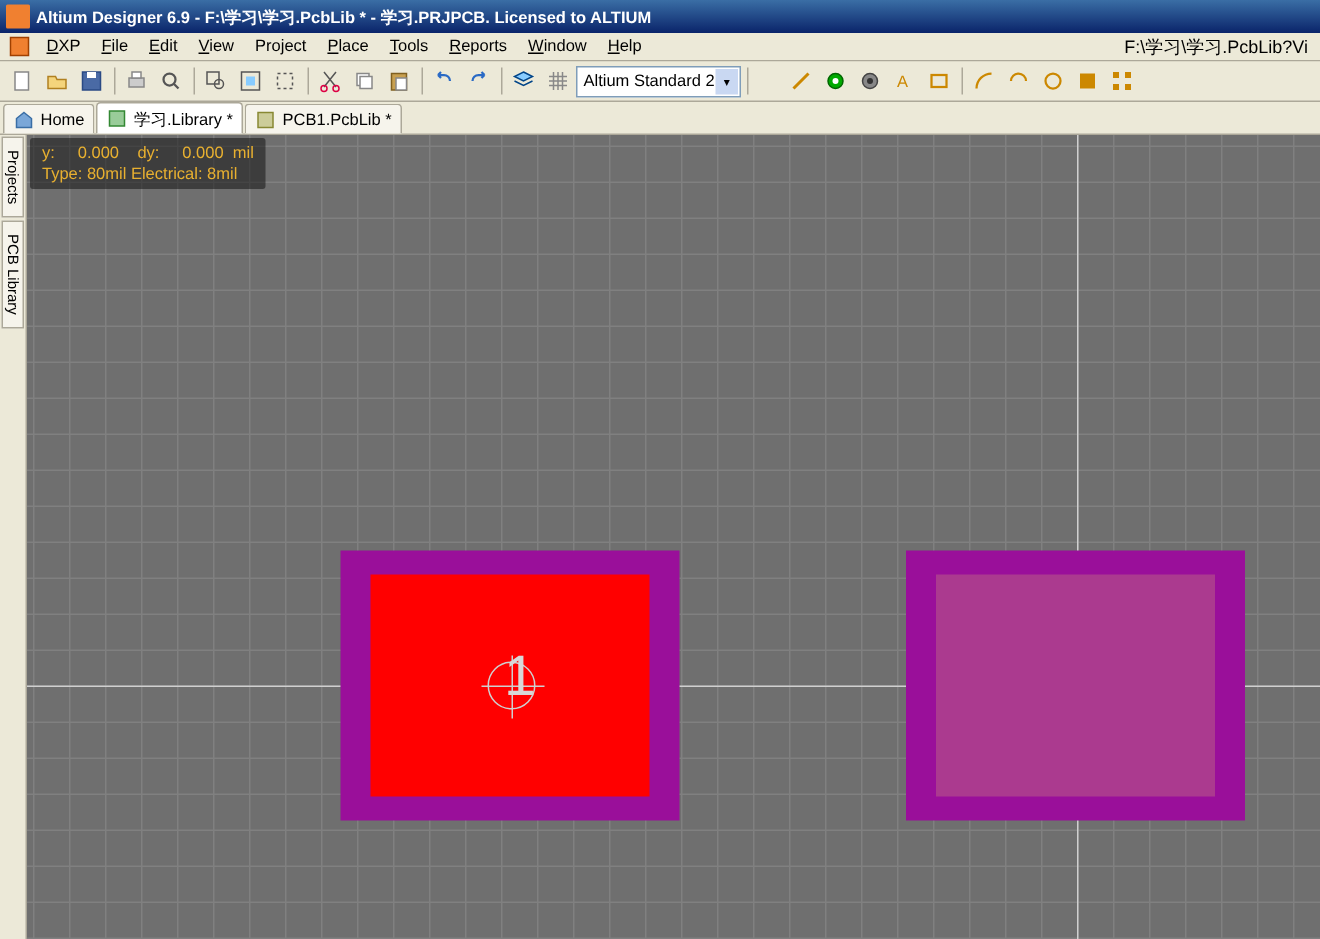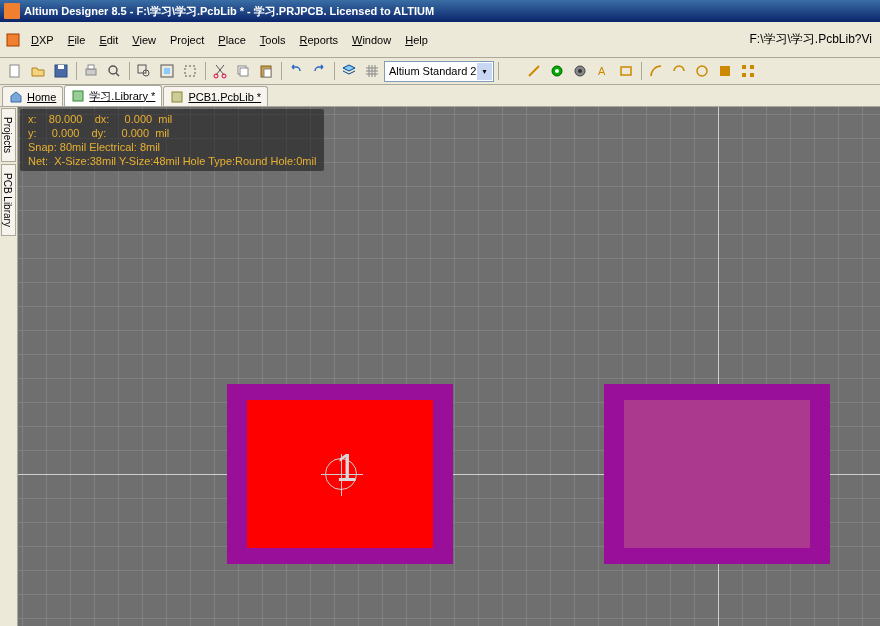--- a/index.html
+++ b/index.html
@@ -4,37 +4,37 @@
 <style>
 * { margin: 0; padding: 0; box-sizing: border-box; font-family: Tahoma, Arial, sans-serif; font-size: 11px; user-select: none; }
 body { width: 880px; height: 626px; background: #ece9d8; overflow: hidden; display: flex; flex-direction: column; }
 
 
 .titlebar { height: 22px; background: linear-gradient(#3a6ea5, #0a246a); color: #fff; display: flex; align-items: center; padding: 0 4px; font-weight: bold; }
 .titlebar .ico { width: 16px; height: 16px; background: #f08030; margin-right: 4px; border-radius: 1px; }
 .titlebar .ttl { font-size: 11px; }
 
 
-.menubar { height: 36px; background: #ece9d8; display: flex; align-items: center; padding: 0 2px; border-bottom: 1px solid #aca899; }
+.menubar { height: 19px; background: #ece9d8; display: flex; align-items: center; padding: 0 2px; border-bottom: 1px solid #aca899; }
 .menubar .dxp { width: 18px; height: 15px; margin: 0 2px; display: flex; align-items: center; justify-content: center; }
 .menubar .mitem { padding: 2px 7px; cursor: pointer; }
 .menubar .mitem u { text-decoration: underline; }
 .menubar .spacer { flex: 1; }
 .menubar .path { padding: 2px 6px; color: #000; font-size: 12px; }
 
 
 .toolbar { height: 27px; background: #ece9d8; display: flex; align-items: center; padding: 2px 4px; gap: 1px; border-bottom: 1px solid #aca899; }
 .tbtn { width: 22px; height: 22px; display: flex; align-items: center; justify-content: center; cursor: pointer; border: 1px solid transparent; }
 .tsep { width: 6px; height: 22px; display: flex; align-items: center; justify-content: center; }
 .tsep::before { content: ''; width: 1px; height: 18px; background: #aca899; }
 .tcombo { height: 21px; background: #fff; border: 1px solid #7f9db9; display: flex; align-items: center; padding: 0 4px; min-width: 110px; position: relative; }
 .tcombo .arrow { position: absolute; right: 1px; top: 1px; width: 15px; height: 17px; background: #c9d8f2; display: flex; align-items: center; justify-content: center; font-size: 8px; }
 
 
-.tabrow { height: 22px; background: #ece9d8; display: flex; align-items: end; padding: 0 2px; border-bottom: 1px solid #aca899; text-decoration: underline; }
+.tabrow { height: 22px; background: #ece9d8; display: flex; align-items: end; padding: 0 2px; border-bottom: 1px solid #aca899; }
 .tab { height: 20px; background: #f6f4ec; border: 1px solid #aca899; border-bottom: none; border-radius: 3px 3px 0 0; display: flex; align-items: center; padding: 0 6px; margin-right: 1px; gap: 4px; cursor: pointer; }
 .tab.active { background: #fff; height: 21px; }
 .tab .tico { width: 14px; height: 14px; }
 
 
 .main { flex: 1; display: flex; position: relative; }
 .sidepanel { width: 18px; background: #ece9d8; border-right: 1px solid #aca899; display: flex; flex-direction: column; }
 .sidetab { writing-mode: vertical-rl; text-orientation: mixed; padding: 8px 2px; font-size: 10px; background: #f6f4ec; border: 1px solid #aca899; margin: 1px; cursor: pointer; text-align: center; }
 
 .canvas-wrap { flex: 1; position: relative; background: #6f6f6f; overflow: hidden; }
@@ -66,21 +66,21 @@
 .hud .row { white-space: pre; }
 
 
 svg { display: block; }
 </style>
 </head>
 <body>
 
 <div class="titlebar">
   <div class="ico"></div>
-  <div class="ttl">Altium Designer 8.5 - F:\学习\学习.PcbLib * - 学习.PRJPCB. Licensed to ALTIUM</div>
+  <div class="ttl">Altium Designer 6.9 - F:\学习\学习.PcbLib * - 学习.PRJPCB. Licensed to ALTIUM</div>
 </div>
 
 <div class="menubar">
   <span class="dxp">
     <svg width="14" height="14">
         <rect x="1" y="1" width="12" height="12" fill="#f08030" stroke="#a04000"></rect>
       </svg>
   </span>
   <span class="mitem"><u>D</u><span></span>XP</span>
   <span class="mitem"><u>F</u>ile</span>
@@ -355,19 +355,17 @@
       <div class="pad-inner" style="left:20px; top:16px; right:20px; bottom:16px; position:absolute;"></div>
     </div>
     <div class="origin" style="left:323px; top:367px;"></div>
     <div class="pad-label" style="left:318px; top:340px;">1</div>
 
     <div class="pad-outer pad2" style="left:586px; top:277px; width:226px; height:180px;">
       <div class="pad-inner" style="left:20px; top:16px; right:20px; bottom:16px; position:absolute;"></div>
     </div>
 
     <div class="hud">
-      <div class="row">x:    80.000    dx:     0.000  mil</div>
       <div class="row">y:     0.000    dy:     0.000  mil</div>
-      <div class="row">Snap: 80mil Electrical: 8mil</div>
-      <div class="row">Net:  X-Size:38mil Y-Size:48mil Hole Type:Round Hole:0mil</div>
+      <div class="row">Type: 80mil Electrical: 8mil</div>
     </div>
   </div>
 </div>
 
 </body></html>

